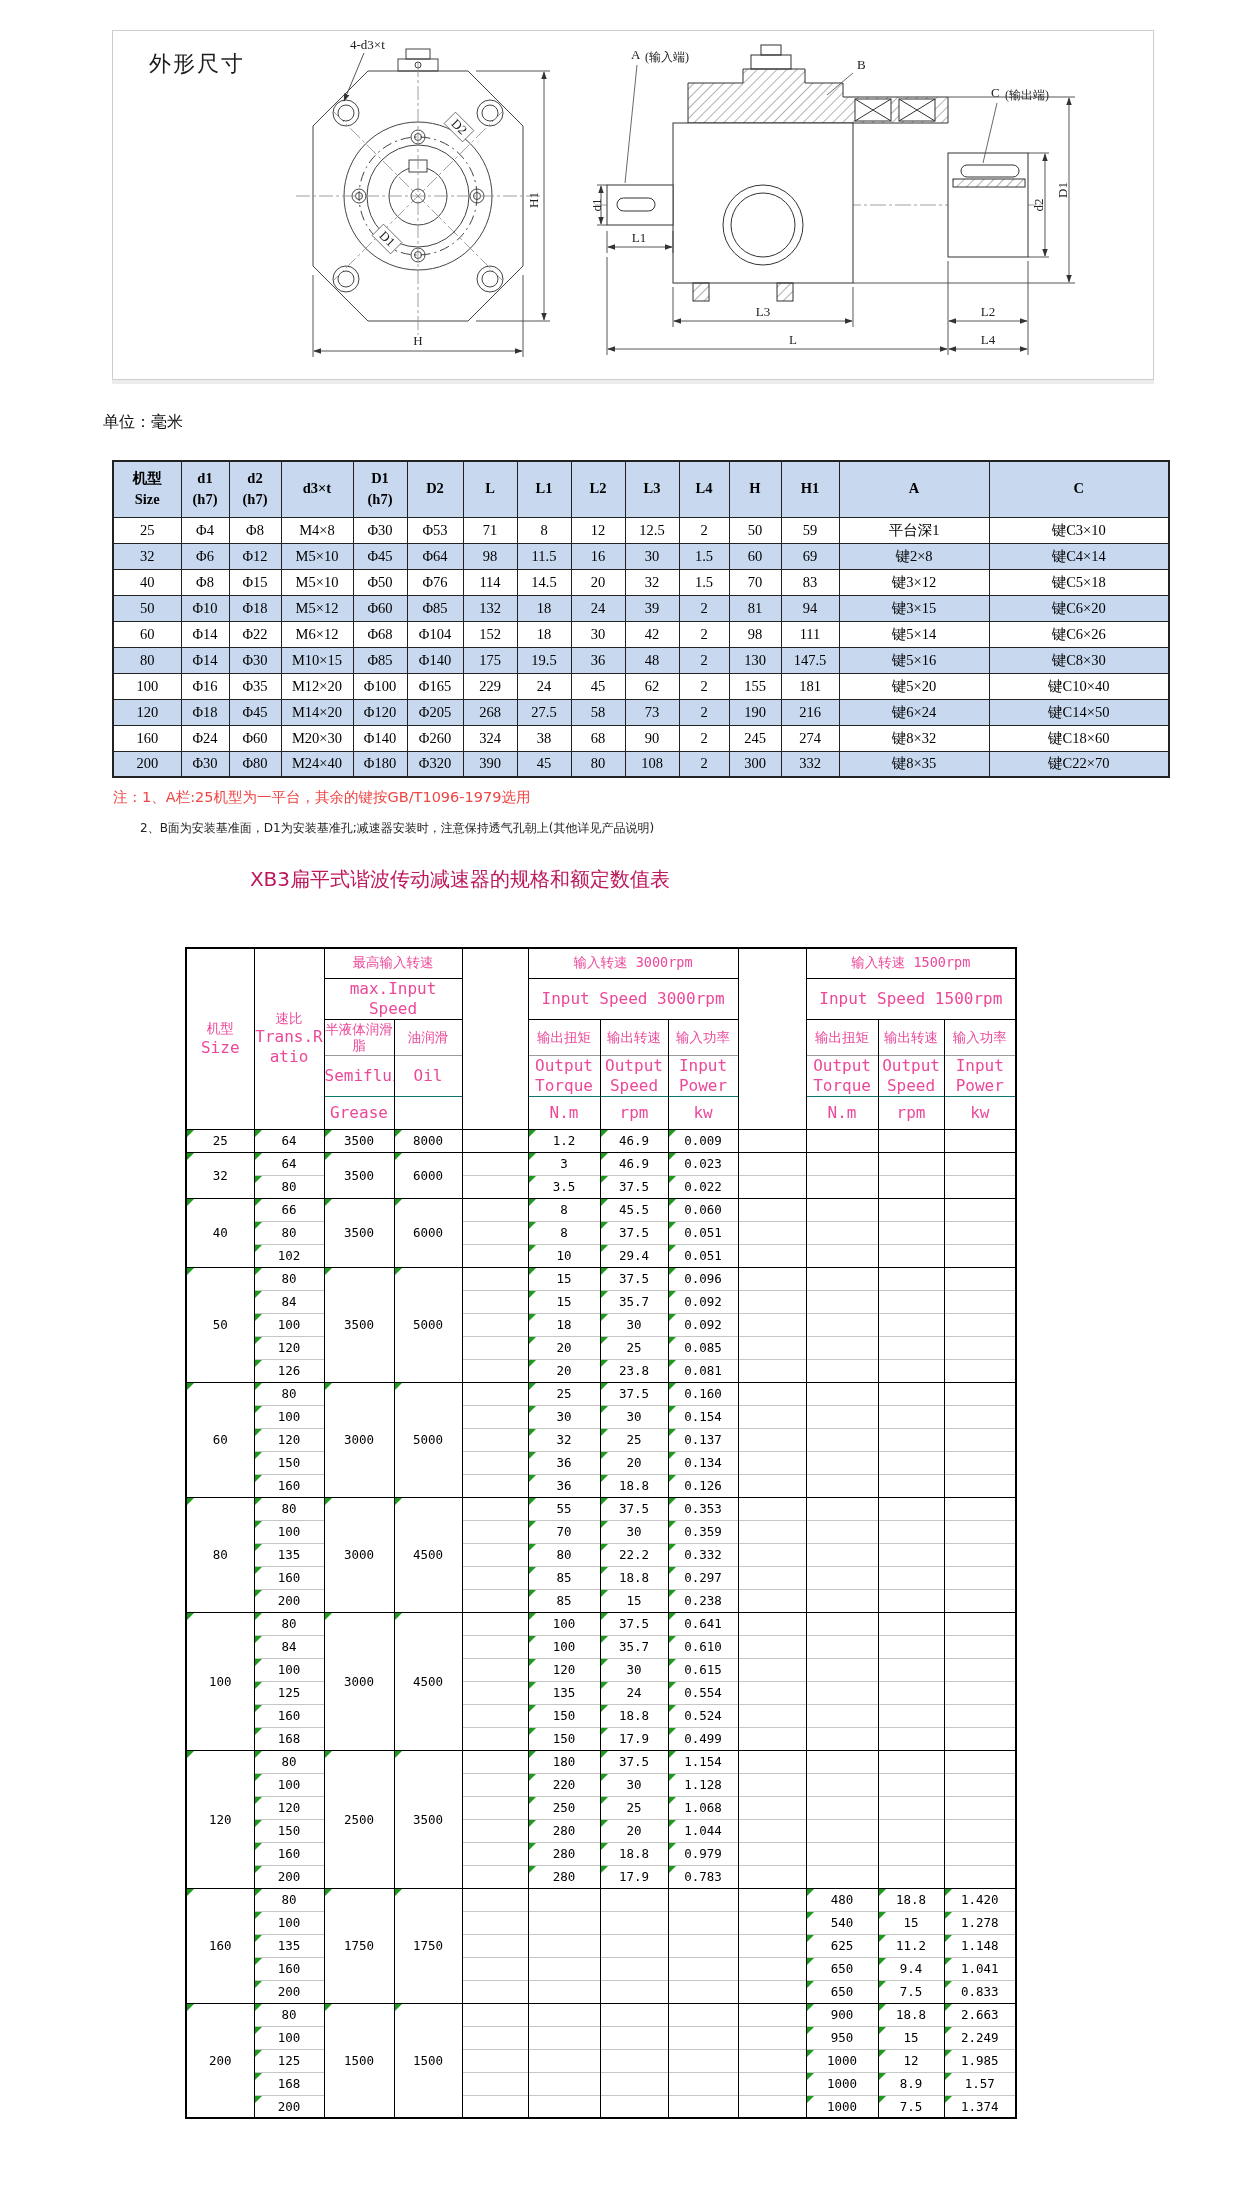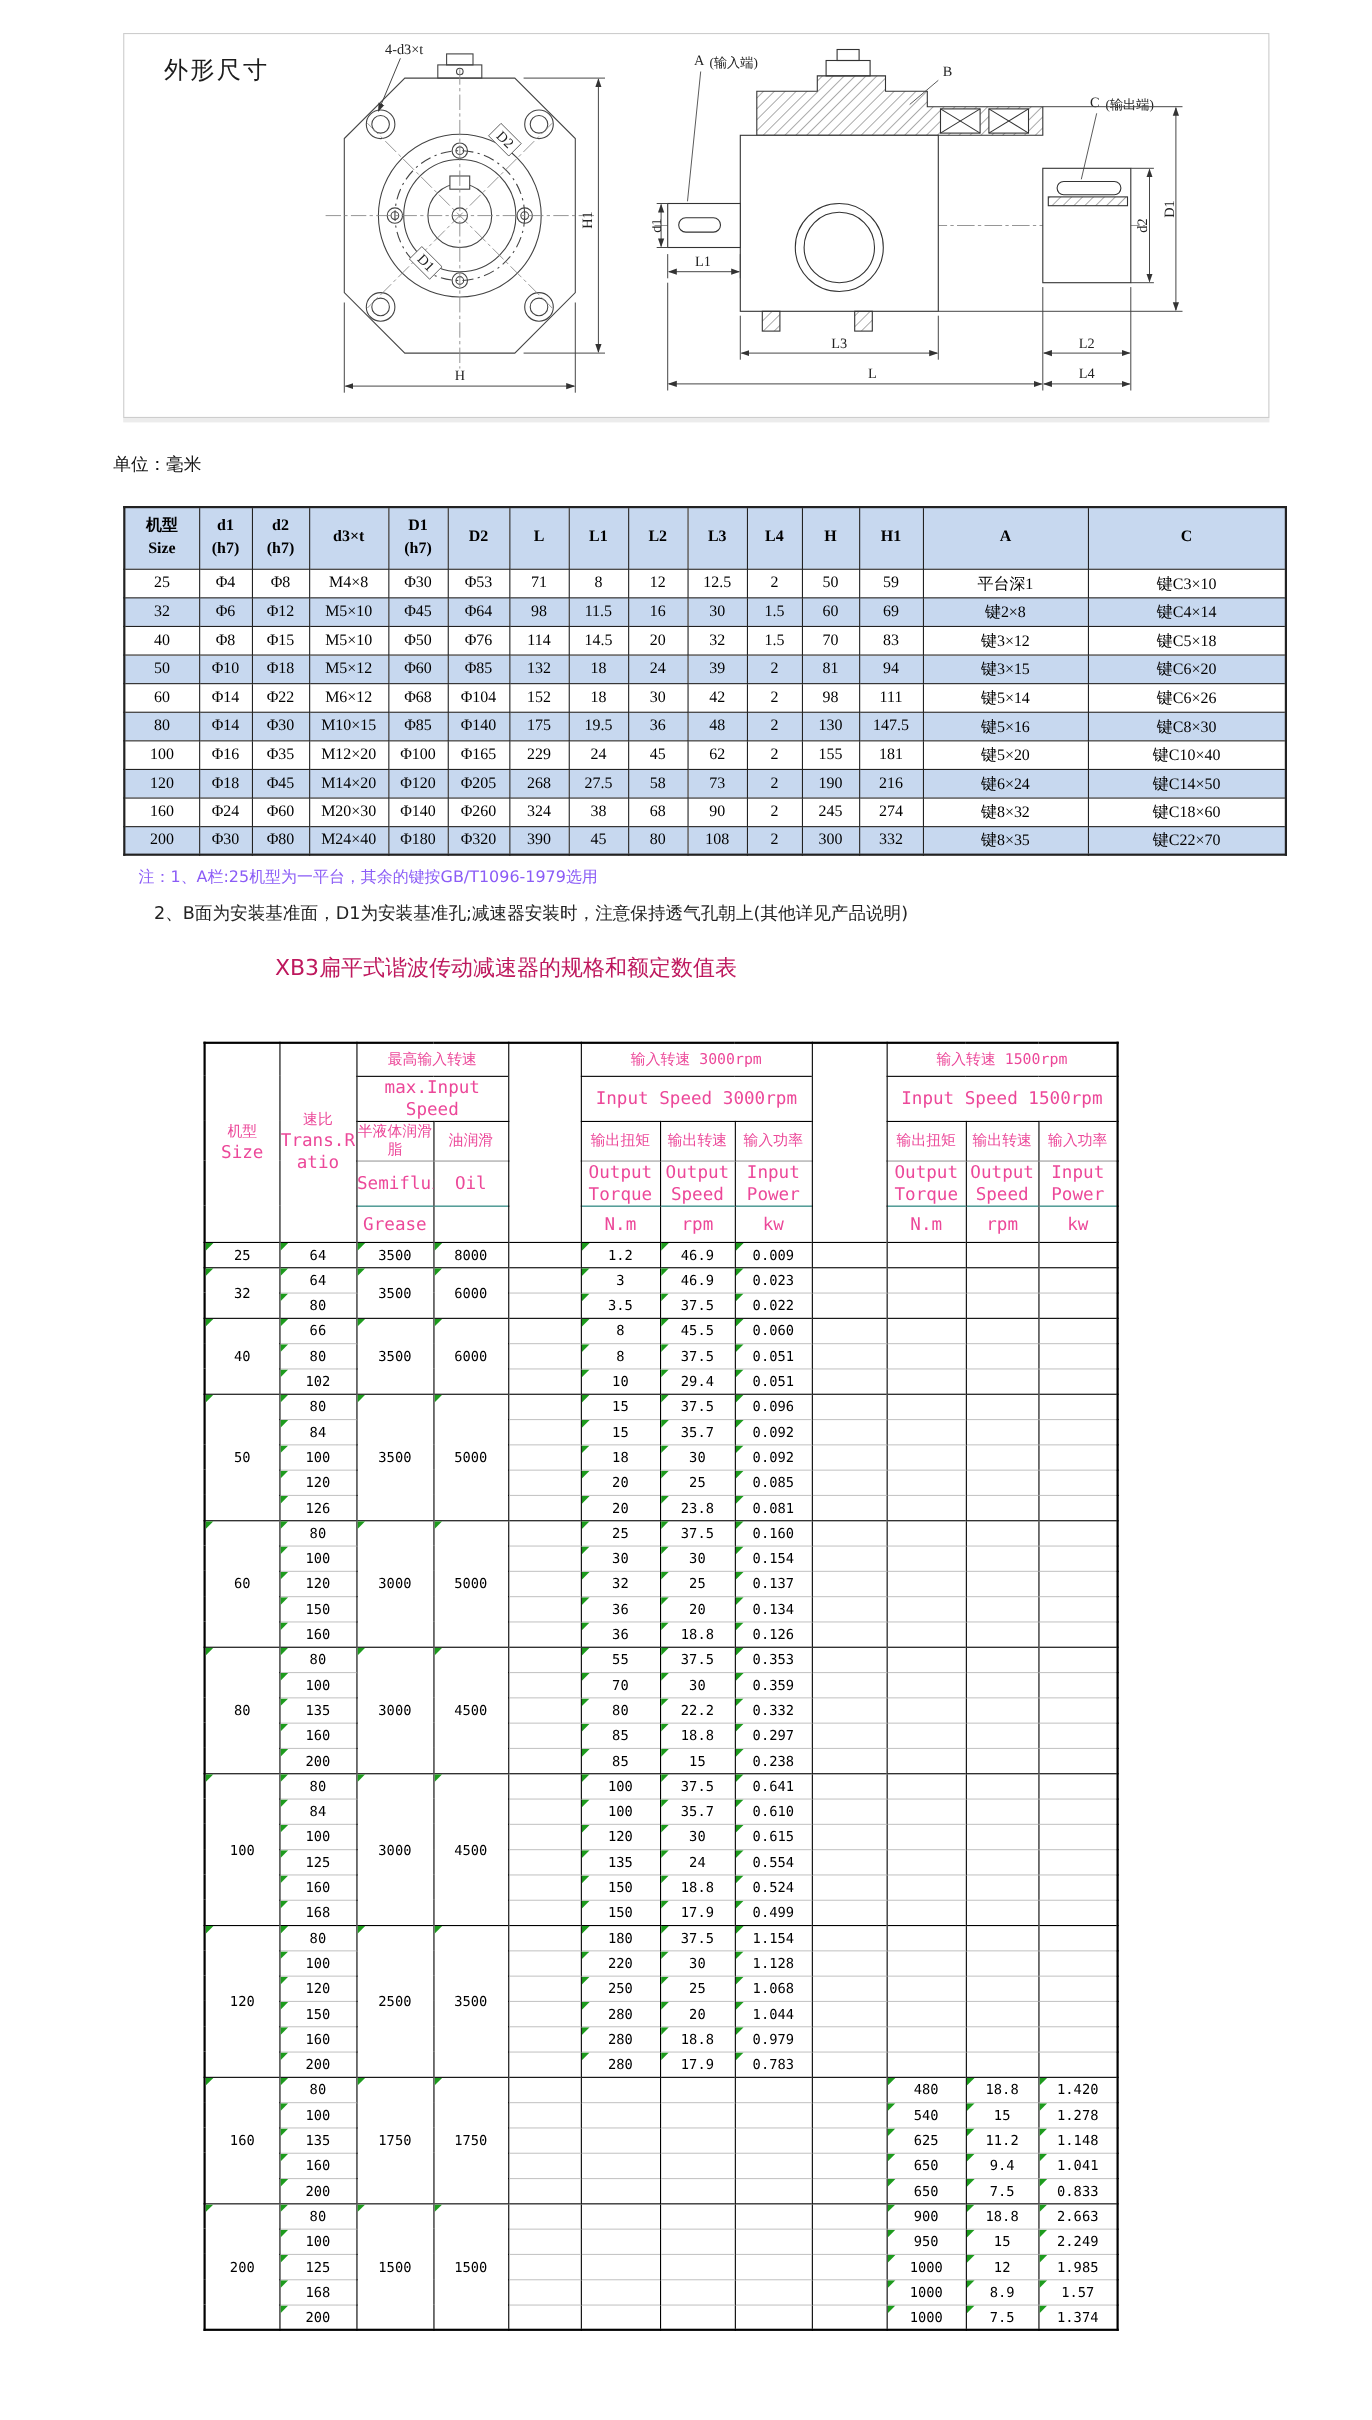--- a/index.html
+++ b/index.html
@@ -15,22 +15,22 @@
          border:1px solid #cdcdcd;background:#fff;box-shadow:0 4px 0 #ececec;}
   .panel-title{position:absolute;left:36px;top:18px;font-size:22px;color:#1c1c1c;
                letter-spacing:2px;font-family:"DejaVu Sans",sans-serif;}
   .svgwrap{position:absolute;top:0;}
   svg text{font-family:"Liberation Serif","DejaVu Serif",serif;fill:#222;}
   .dimtxt{font-size:13px;}
   .cntxt{font-size:12px;}
 
   
   .unit-label{position:absolute;left:103px;top:412px;font-size:16px;color:#111;}
-  .note-line1{position:absolute;left:126px;top:788px;font-size:14.5px;color:#8b5cf6;}
-  .note-line2{position:absolute;left:140px;top:820px;font-size:16px;color:#222;}
+  .note-line1{position:absolute;left:113px;top:788px;font-size:14.5px;color:#ef4444;}
+  .note-line2{position:absolute;left:140px;top:820px;font-size:12px;color:#222;}
 
   
   .dimtable{position:absolute;left:112px;top:460px;width:1056px;border-collapse:collapse;
             table-layout:fixed;font-family:"Liberation Serif","DejaVu Serif",serif;}
   .dimtable th,.dimtable td{border:1px solid #222;text-align:center;vertical-align:middle;
             font-size:14.5px;color:#000;overflow:hidden;white-space:nowrap;}
   .dimtable thead th{background:var(--blue);height:56px;font-weight:bold;}
   .dimtable thead th div{line-height:1.5;}
   .dimtable tbody td{height:26px;background:#fff;}
   .dimtable tbody tr.blue td{background:var(--blue);}

